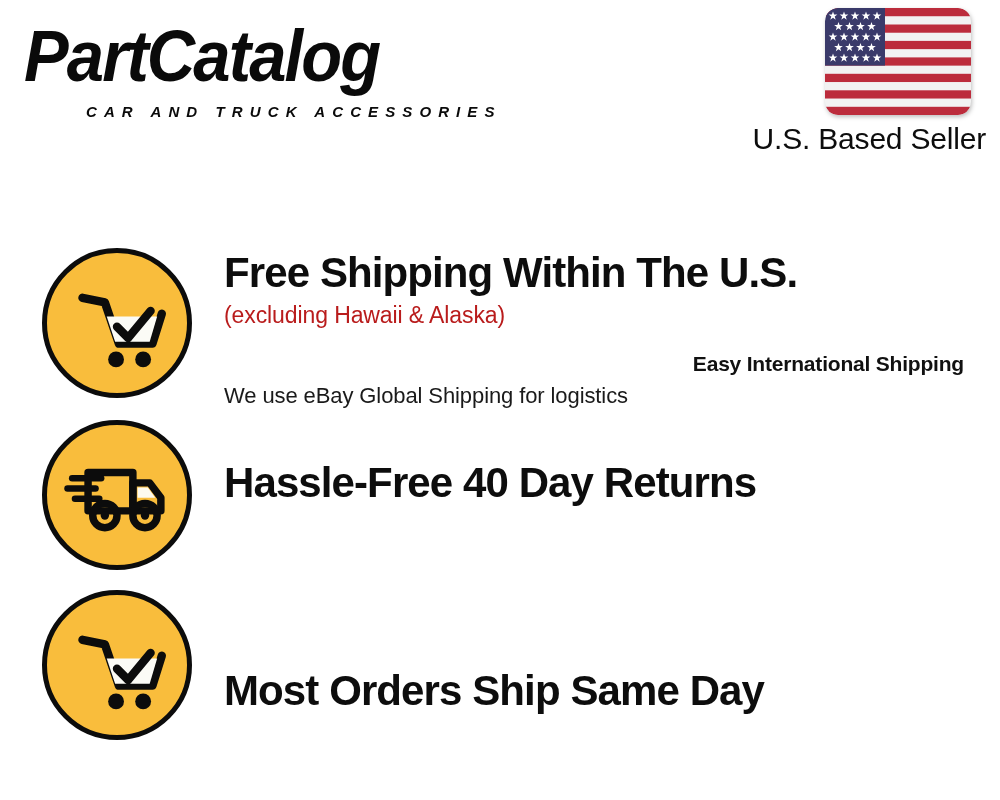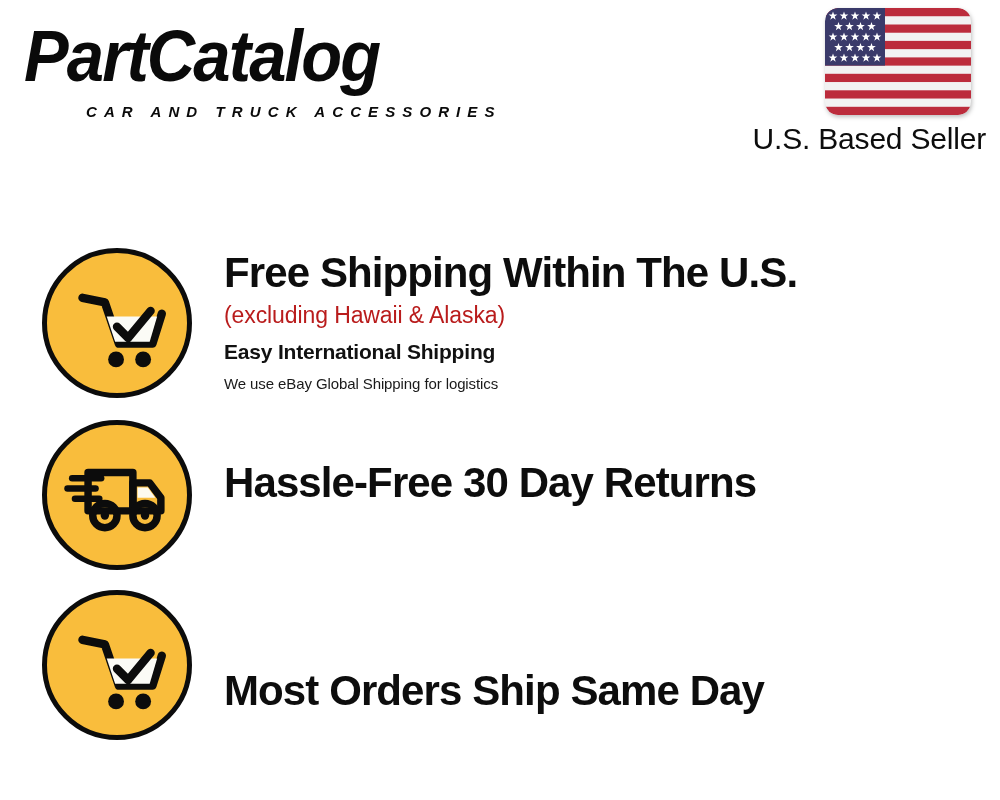--- a/index.html
+++ b/index.html
@@ -154,25 +154,26 @@
     color: #b91c1c;
     letter-spacing: -0.1px;
     white-space: nowrap;
   }
   .feat-sub2-title {
     font-size: 21px;
     font-weight: bold;
     line-height: 32px;
     color: #111111;
     letter-spacing: -0.2px;
-    margin-top: 4px;
-    white-space: nowrap;
+    margin-top: 16px;
+    white-space: nowrap;
+    text-align: right;
   }
   .feat-sub2-body {
-    font-size: 15px;
+    font-size: 22px;
     font-weight: normal;
     line-height: 32px;
     color: #1a1a1a;
     letter-spacing: -0.1px;
     white-space: nowrap;
   }
 </style>
 </head>
 <body>
 
@@ -264,21 +265,21 @@
         <line x1="27" y1="57" x2="58" y2="57" stroke="#0c0c0c" stroke-width="7" stroke-linecap="round"></line>
         <line x1="22" y1="68" x2="52" y2="68" stroke="#0c0c0c" stroke-width="7" stroke-linecap="round"></line>
         <line x1="30" y1="79" x2="56" y2="79" stroke="#0c0c0c" stroke-width="7" stroke-linecap="round"></line>
         <circle cx="62" cy="97" r="13" fill="none" stroke="#0c0c0c" stroke-width="8"></circle>
         <circle cx="62" cy="97" r="4.5" fill="#0c0c0c"></circle>
         <circle cx="105" cy="97" r="13" fill="none" stroke="#0c0c0c" stroke-width="8"></circle>
         <circle cx="105" cy="97" r="4.5" fill="#0c0c0c"></circle>
       </svg>
     </div>
     <div class="feature-text center-1">
-      <div class="feat-title">Hassle-Free 30 Day Returns</div>
+      <div class="feat-title">Hassle-Free 40 Day Returns</div>
     </div>
   </div>
 
   <div class="feature-row r2">
     <div class="feature-icon">
       <svg viewBox="0 0 150 150" aria-hidden="true">
         <path d="M38 48 L62 53 L77 97 L113 97 L123 65" fill="none" stroke="#0c0c0c" stroke-width="9" stroke-linecap="round" stroke-linejoin="round"></path>
         <path d="M64 68 L118 68 L110 95 L73 95 Z" fill="#fbfbf6"></path>
         <path d="M75 79 L87 91 L111 62" fill="none" stroke="#0c0c0c" stroke-width="9" stroke-linecap="round" stroke-linejoin="round"></path>
         <circle cx="74" cy="114" r="8.5" fill="#0c0c0c"></circle>

